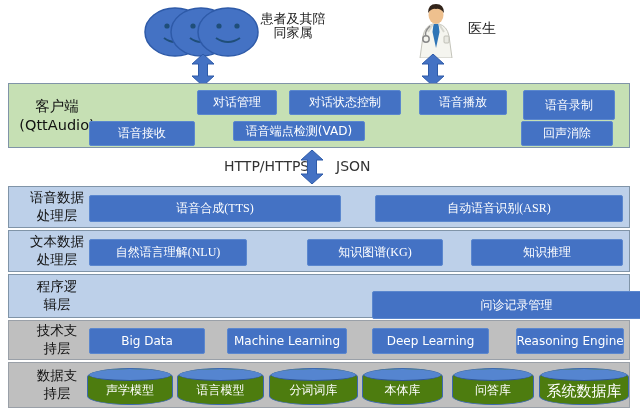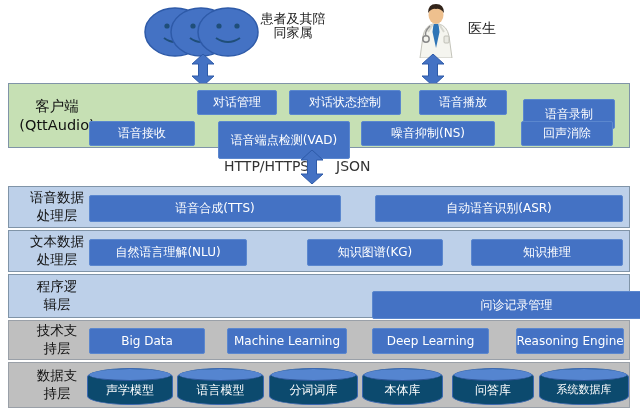--- a/index.html
+++ b/index.html
@@ -1,30 +1,30 @@
 <!DOCTYPE html>
 <html><head>
 <meta charset="utf-8">
 <style>
   html,body{margin:0;padding:0;background:#fff;}
   .stage{position:relative;width:640px;height:410px;background:#ffffff;overflow:hidden;
          font-family:"DejaVu Sans","Liberation Sans",sans-serif;}
   .band{position:absolute;left:8px;width:622px;border-radius:0;box-sizing:border-box;
         border:1.5px solid #8094a8;}
   .band-green{background:#c6e0b4;}
-  .band-blue{background:#bdd0e9;}
+  .band-blue{background:#bdd0e9;font-family:Liberation Serif, serif;}
   .band-gray{background:#bfbfbf;border-color:#9aa0a8;}
   .band-label{position:absolute;left:4px;top:0;bottom:0;width:88px;display:flex;align-items:center;
         justify-content:center;text-align:center;white-space:pre-line;font-size:13.5px;
         color:#111;line-height:1.3;}
   .client-label{font-size:14.5px;}
   .btn{position:absolute;background:#4472c4;border:1px solid #5b87ce;border-radius:2px;color:#fff;
        display:flex;align-items:center;justify-content:center;font-size:12px;box-sizing:border-box;
        white-space:nowrap;}
-  .cyl{position:absolute;background:#0c4a6e;border:1px solid #3c68b0;border-radius:42px/9px;
+  .cyl{position:absolute;background:#4d7c0f;border:1px solid #3c68b0;border-radius:42px/9px;
        color:#fff;box-sizing:border-box;}
   .cyl::before{content:"";position:absolute;top:0;left:1px;right:1px;height:11px;
        background:#5585d0;border-bottom:1.5px solid #2f5597;border-radius:50%;}
   .cyl-label{position:absolute;left:0;right:0;top:13px;text-align:center;font-size:12px;
        white-space:nowrap;}
   .free-label{position:absolute;color:#1a1a1a;white-space:pre-line;}
   .proto-label{font-size:14px;color:#333;}
   .watermark{position:absolute;left:453px;top:369px;font-size:24px;font-weight:normal;
        color:#3d3d3d;letter-spacing:0.5px;white-space:nowrap;margin-top:41px;}
   .arrow{position:absolute;}
@@ -71,24 +71,23 @@
   <svg class="arrow" style="left:422px;top:54px" width="22" height="32" viewBox="0 0 22 32">
     <polygon points="11,0 22,10 15.5,10 15.5,22 22,22 11,32 0,22 6.5,22 6.5,10 0,10" fill="#4472c4" stroke="#2e5aa8" stroke-width="1"></polygon>
   </svg>
 
   <div class="band band-green" style="top:83px;height:65px">
     <div class="band-label client-label">客户端
 (QttAudio)</div>
     <div class="btn" style="left:188px;top:6px;width:80px;height:25px">对话管理</div>
     <div class="btn" style="left:280px;top:6px;width:112px;height:25px">对话状态控制</div>
     <div class="btn" style="left:410px;top:6px;width:88px;height:25px">语音播放</div>
-    <div class="btn" style="left:514px;top:15px;width:92px;height:30px">语音录制</div>
+    <div class="btn" style="left:514px;top:6px;width:92px;height:30px">语音录制</div>
     <div class="btn" style="left:80px;top:37px;width:106px;height:25px">语音接收</div>
-    <div class="btn" style="left:209px;top:37px;width:132px;height:38px">语音端点检测(VAD)</div>
-    <div class="btn" style="left:352px;top:37px;width:134px;height:25px">噪音抑制(NS)</div>
+    <div class="btn" style="left:224px;top:37px;width:132px;height:20px">语音端点检测(VAD)</div>
     <div class="btn" style="left:512px;top:37px;width:92px;height:25px">回声消除</div>
   </div>
 
   <div class="free-label proto-label" style="left:224px;top:158px">HTTP/HTTPS</div>
   <svg class="arrow" style="left:301px;top:150px" width="22" height="34" viewBox="0 0 22 34">
     <polygon points="11,0 22,10 15.5,10 15.5,24 22,24 11,34 0,24 6.5,24 6.5,10 0,10" fill="#4472c4" stroke="#2e5aa8" stroke-width="1"></polygon>
   </svg>
   <div class="free-label proto-label" style="left:336px;top:158px">JSON</div>
 
   <div class="band band-blue" style="top:186px;height:42px">
@@ -133,19 +132,19 @@
     <div class="cyl" style="left:260px;top:5px;width:89px;height:37px">
       <span class="cyl-label">分词词库</span>
       </div>
     <div class="cyl" style="left:353px;top:5px;width:81px;height:37px">
       <span class="cyl-label">本体库</span>
       </div>
     <div class="cyl" style="left:443px;top:5px;width:82px;height:37px">
       <span class="cyl-label">问答库</span>
       </div>
     <div class="cyl" style="left:530px;top:5px;width:90px;height:37px">
-      <span class="cyl-label" style="font-size:11px">系统数据库</span>
+      <span class="cyl-label" style="font-size:15px">系统数据库</span>
       </div>
   </div>
 
   <div class="watermark">知乎 @RTC探学者</div>
 
 </div>
 
 </body></html>

